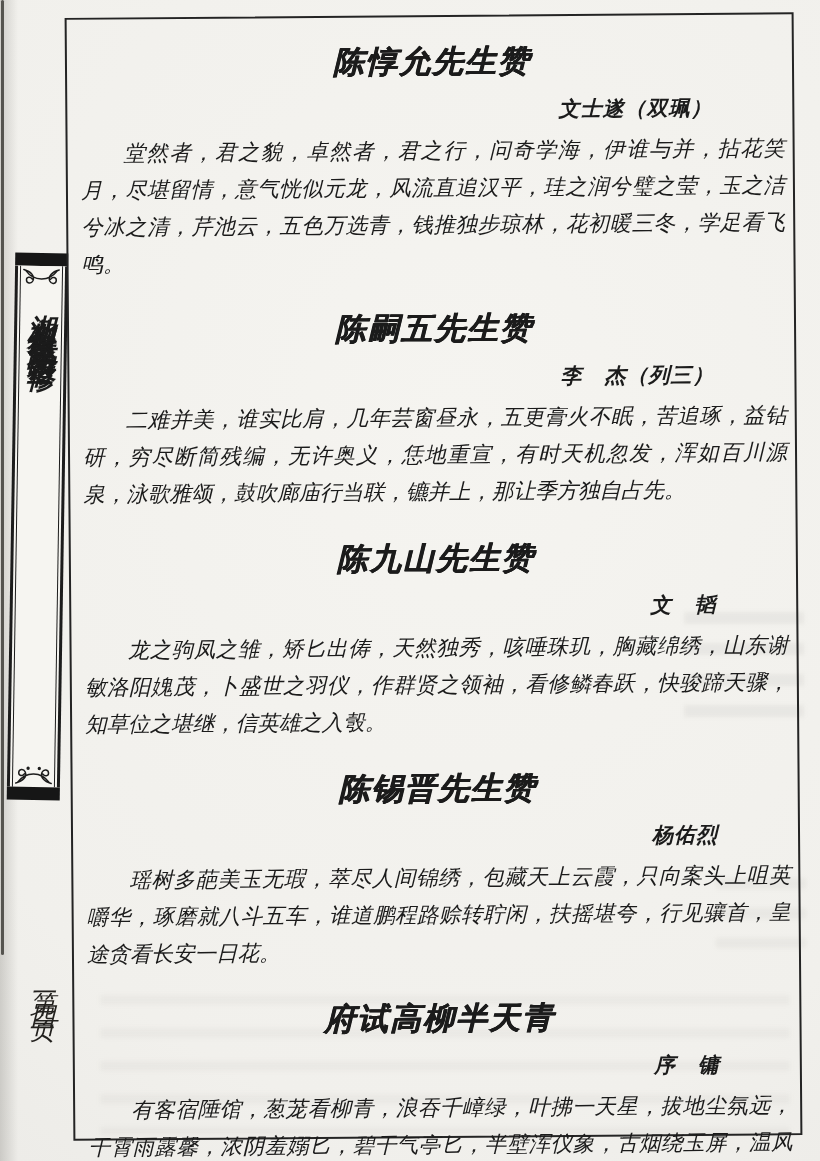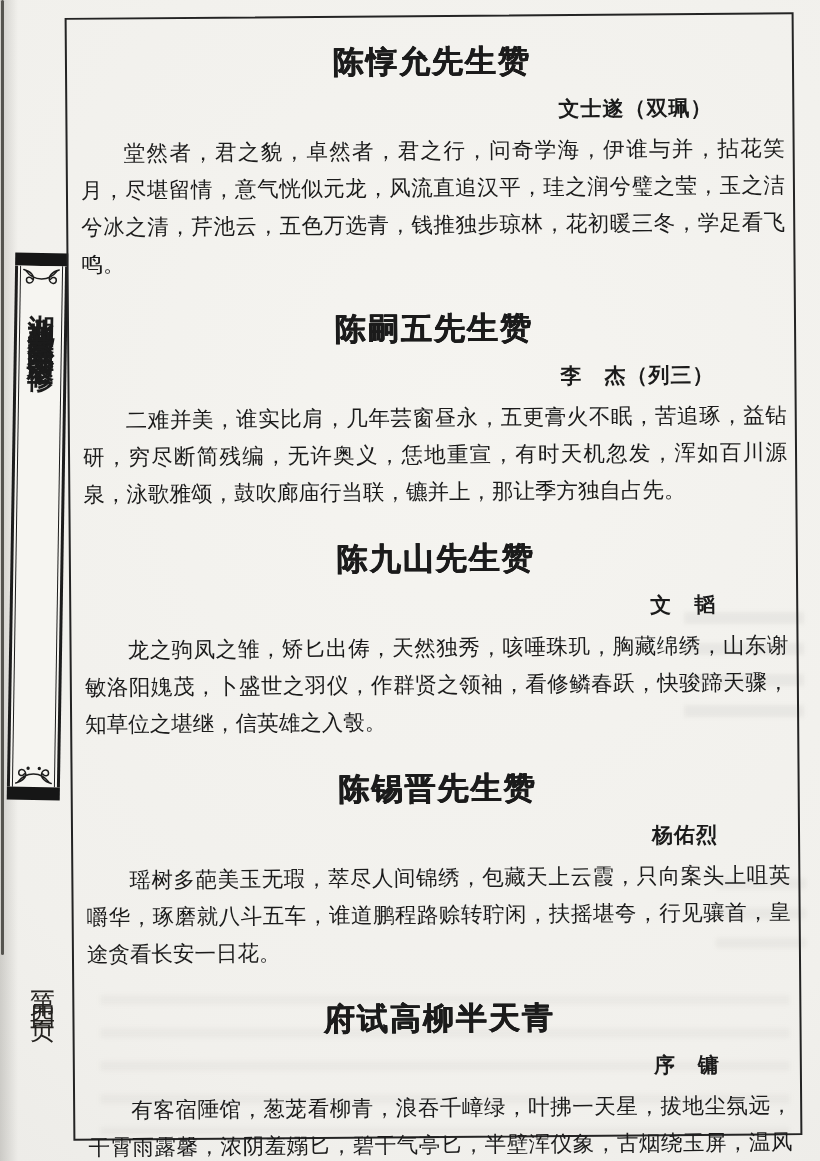--- a/index.html
+++ b/index.html
@@ -5,21 +5,21 @@
   * { box-sizing: border-box; }
   html, body { margin: 0; padding: 0; }
   body {
     width: 820px; height: 1161px;
     position: relative; overflow: hidden;
     font-family: "Liberation Serif", "DejaVu Serif", serif;
     color: #1b1b1b;
     background:
       radial-gradient(130% 110% at 56% 36%, #f5f4f0 0%, #f1f0ec 55%, #e9e8e4 88%, #e2e1dd 100%);
   }
-  .scan { position: absolute; inset: 0; }
+  .scan { position: absolute; inset: 0; font-style: italic; }
 
   
   .left-shade { position: absolute; left: 0; top: 0; width: 18px; height: 100%;
     background: linear-gradient(90deg, rgba(70,68,62,.20), rgba(70,68,62,0)); }
   .edge-line { position: absolute; left: 1px; top: 0; width: 3px; height: 955px;
     background: #36342f; opacity: .8; border-radius: 2px; }
   .ghost { position: absolute; filter: blur(2px); pointer-events: none; }
   .ghost.g1 { right: 16px; top: 612px; width: 120px; height: 120px;
     background: repeating-linear-gradient(180deg, rgba(105,103,96,.07) 0 12px, rgba(0,0,0,0) 12px 31px); }
   .ghost.g2 { right: 14px; top: 878px; width: 90px; height: 70px;

